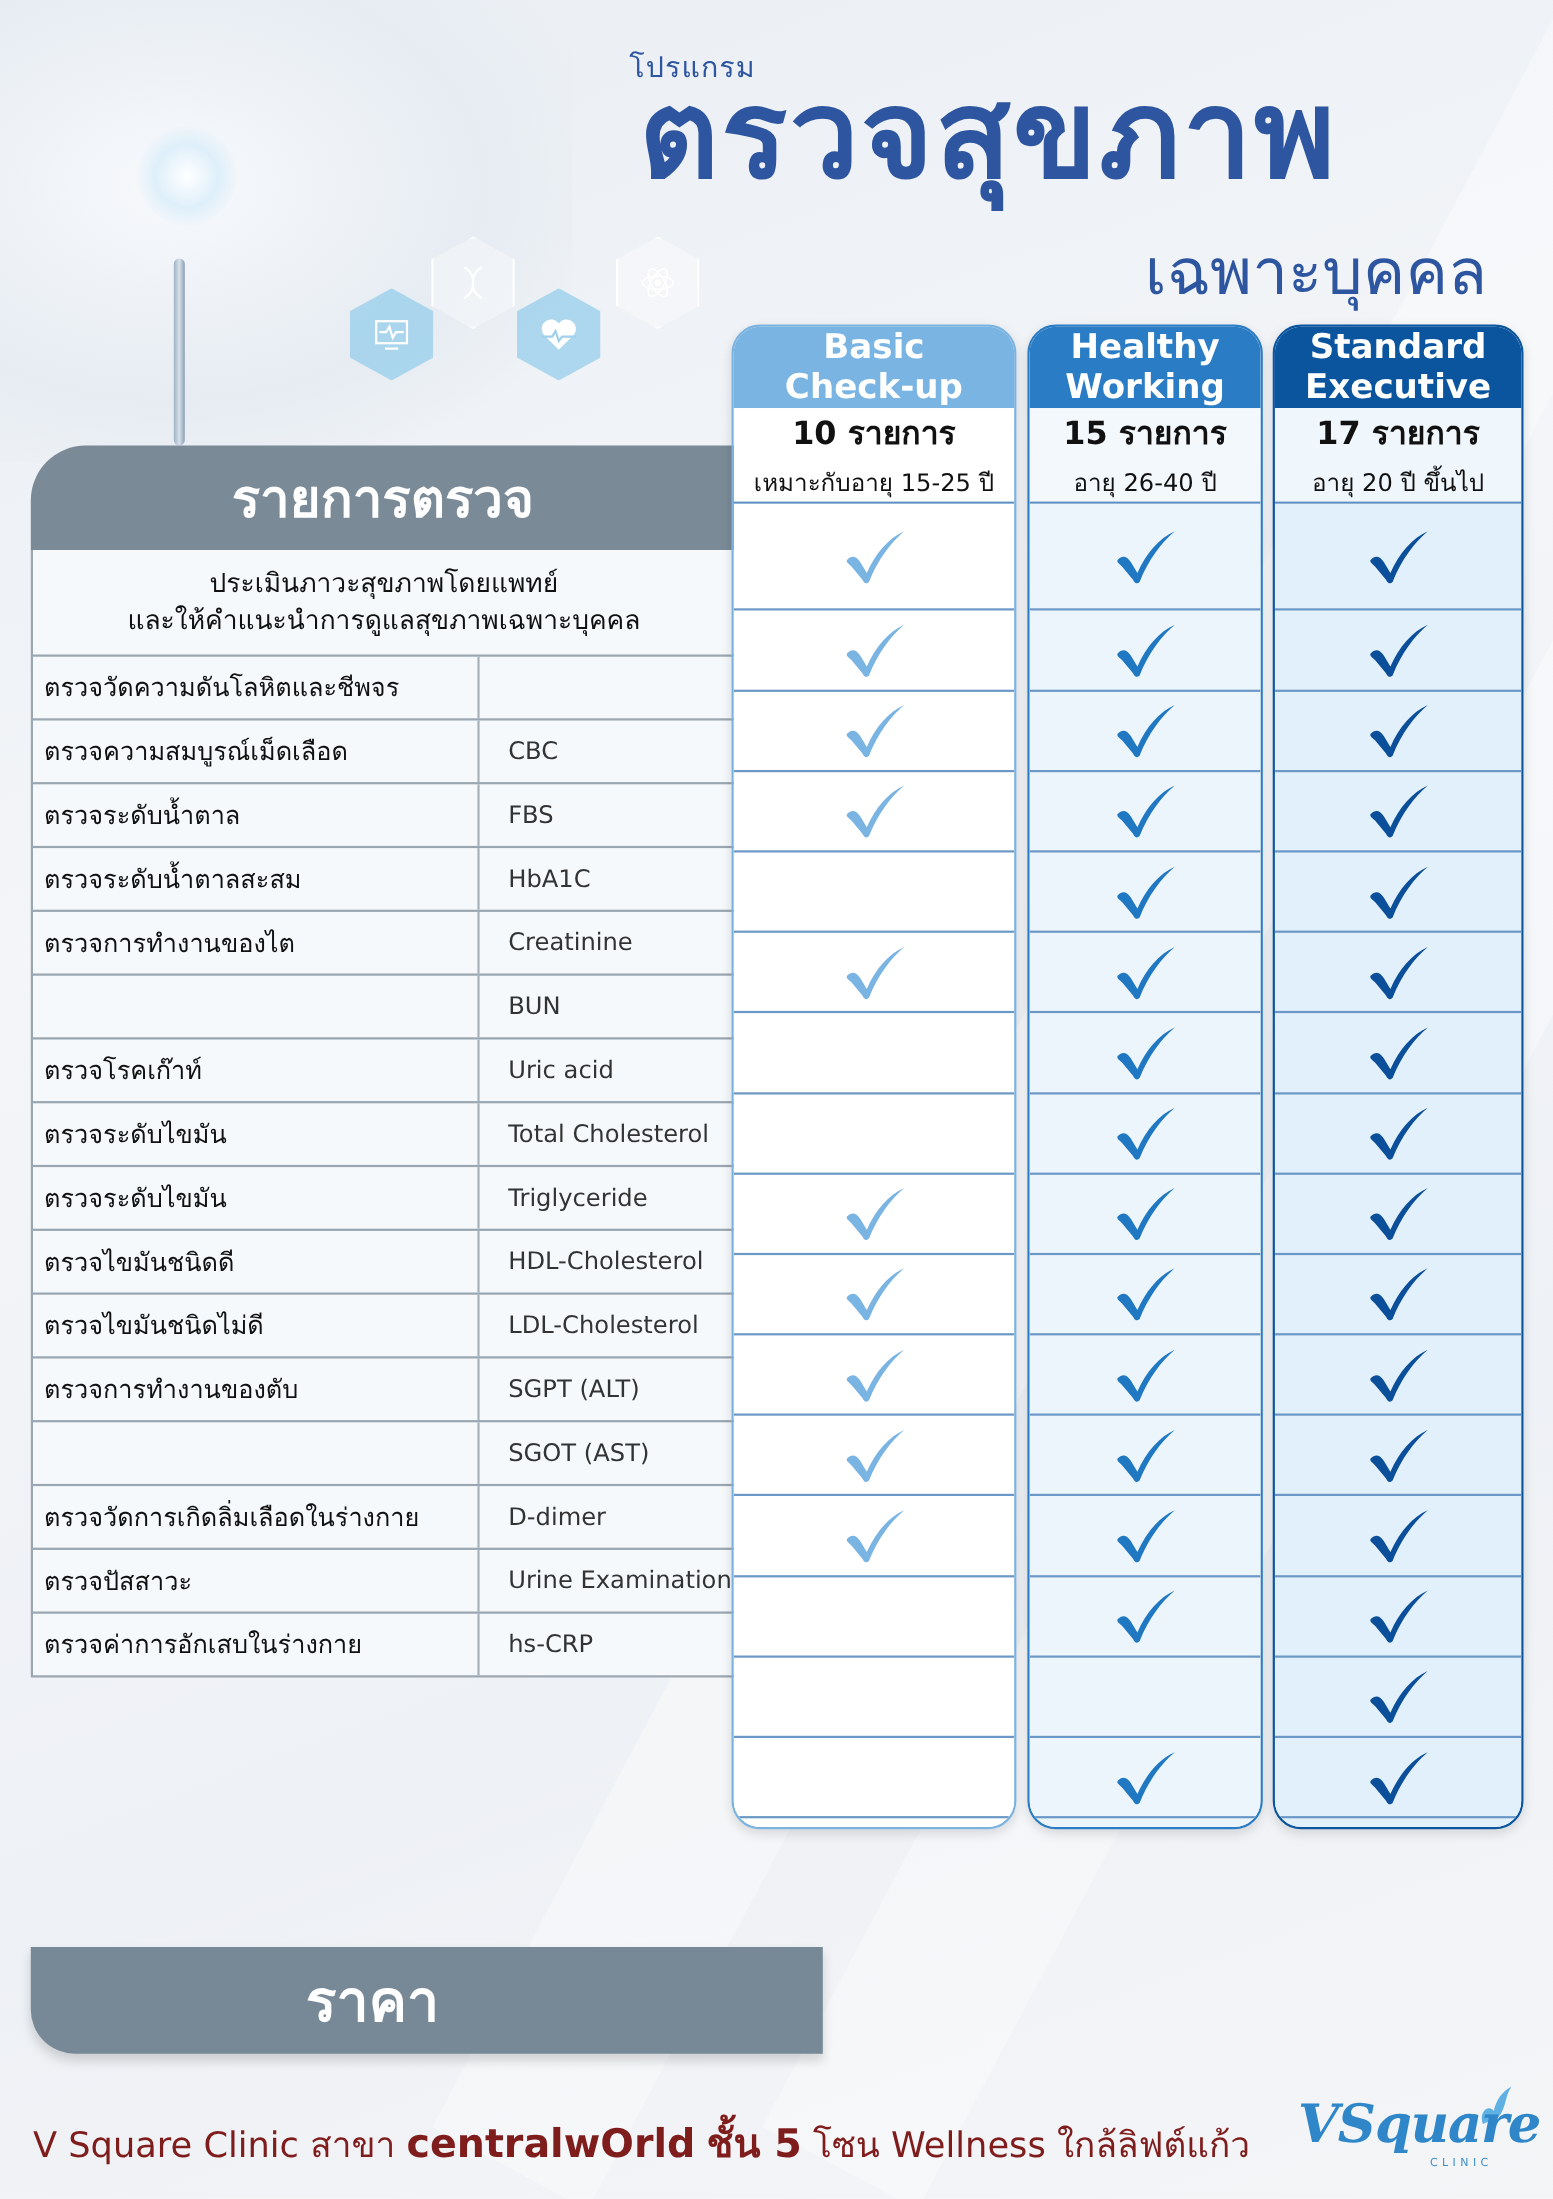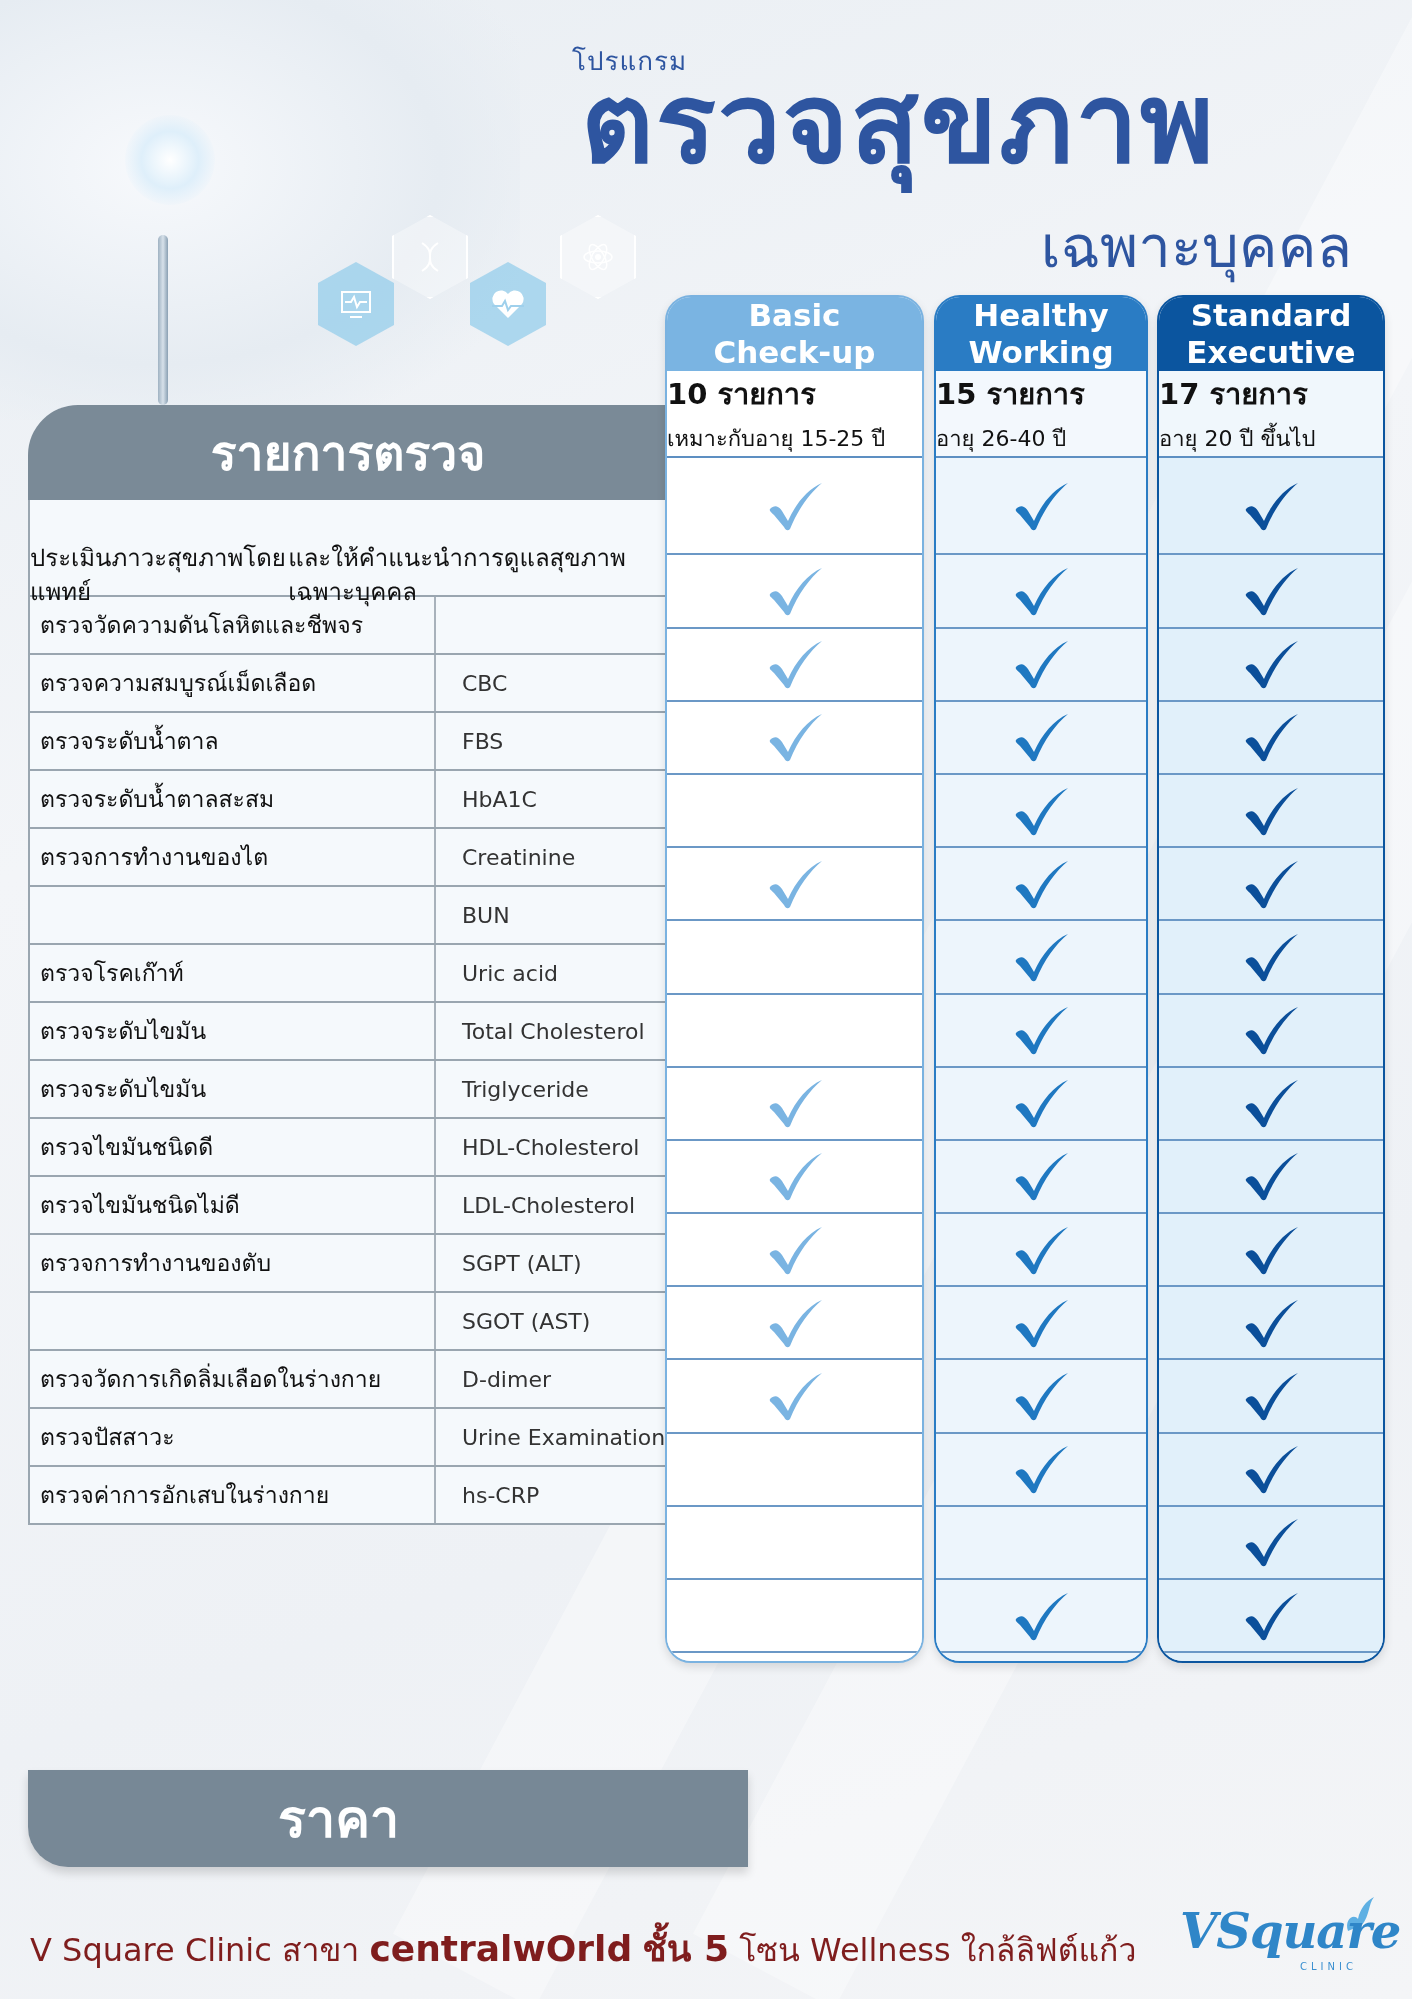--- a/index.html
+++ b/index.html
@@ -68,22 +68,22 @@
   .row.std { height: 58px; gap: 20px; }
   .cell-main {
     width: 406px; padding-left: 10px; display: flex; align-items: center;
     font-size: 23px; color: #111; border-right: 2px solid #a8b2bb; white-space: nowrap;
   }
   .cell-sub {
     flex: 1; padding-left: 6px; display: flex; align-items: center;
     font-size: 22px; color: #333; white-space: nowrap;
   }
   .cell-span {
-    flex: 1; display: flex; flex-direction: row; justify-content: center;
-    font-size: 24px; color: #111; line-height: 1.4; margin-top: 42px;
+    flex: 1; display: flex; flex-direction: column; align-items: center; justify-content: center;
+    font-size: 24px; color: #111; line-height: 1.4;
   }
 
   .price-left {
     position: absolute; left: 0; top: 1475px; width: 720px; height: 97px;
     background: #778896; border-radius: 0 0 0 40px;
     display: flex; align-items: center; padding-left: 250px;
     color: #fff; font-size: 52px; font-weight: bold;
     box-shadow: 0 6px 10px rgba(0,0,0,0.15);
   }
 
@@ -95,21 +95,21 @@
   }
   .pkg.basic { left: 637px; width: 259px; border: 2px solid #7ab2e0; }
   .pkg.healthy { left: 906px; width: 214px; border: 2px solid #2a7cc4; }
   .pkg.standard { left: 1129px; width: 228px; border: 2px solid #0b559f; }
 
   .pkg-name {
     height: 105px; display: flex; align-items: center; justify-content: center; text-align: center;
     color: #fff; font-size: 31px; line-height: 1.2; font-weight: bold; white-space: pre-line;
   }
   .pkg-count {
-    height: 97px; background: #fff; display: flex; flex-direction: column; align-items: flex-start; justify-content: center;
+    height: 97px; background: #fff; display: flex; flex-direction: column; align-items: center; justify-content: center;
     border-bottom: 2px solid #5d8fc2;
   }
   .pkg-count .n { font-size: 29px; font-weight: bold; color: #111; }
   .pkg-count .age { font-size: 22px; color: #111; margin-top: 4px; white-space: nowrap; }
 
   .pkg-rows { flex: 1; display: flex; flex-direction: column; }
   .pkg-row { display: flex; align-items: center; justify-content: center; border-bottom: 2px solid #6b98c6; }
   .pkg-row.first { height: 97px; }
   .pkg-row.std { height: 73.2px; }
   .pkg-price {

